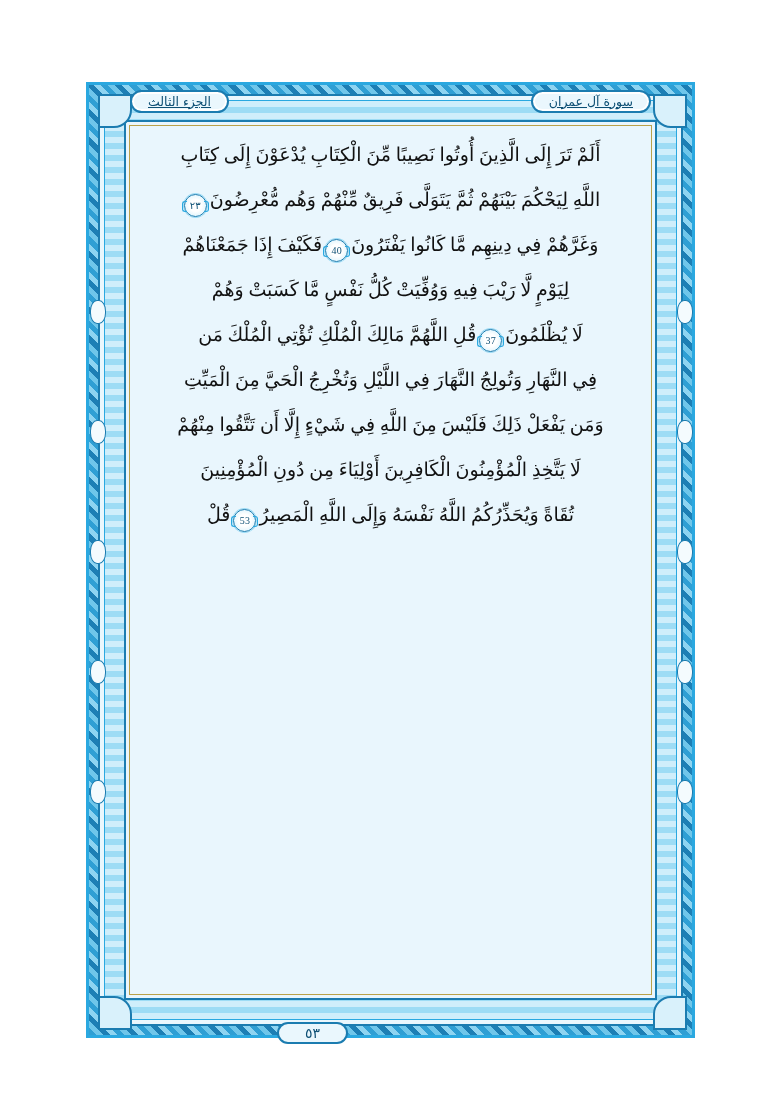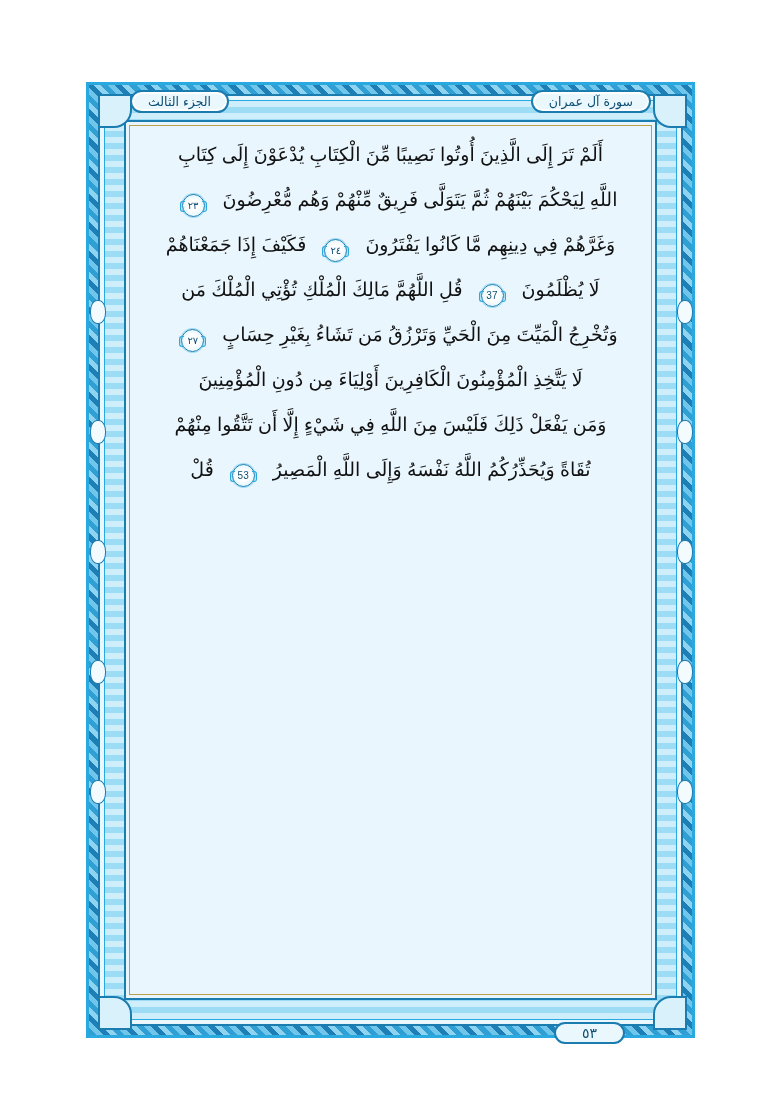--- a/index.html
+++ b/index.html
@@ -111,50 +111,51 @@
     background: #eaf7fd;
     border: 2px solid #1b7cb0;
     border-radius: 14px;
     padding: 2px 16px;
     font-size: 12.5px;
     color: #0d4f74;
     direction: rtl;
     white-space: nowrap;
     font-family: "DejaVu Sans", sans-serif;
     box-shadow: 0 0 0 2px #ffffff inset;
+    text-decoration: underline;
   }
   .cartouche.juz { }
   .cartouche.surah { }
 
   
   #quran-text {
     position: absolute;
     left: 136px;
     top: 132px;
     width: 509px;
     height: 856px;
     direction: rtl;
     text-align: center;
     color: #111111;
-    font-family: Liberation Sans, sans-serif;
+    font-family: Liberation Serif, serif;
     font-size: 19px;
     line-height: 45px;
     overflow: hidden;
   }
   .ayah-line {
     display: block;
     white-space: nowrap;
     letter-spacing: 0.2px;
   }
   .ayah-num {
     display: inline-block;
     position: relative;
     width: 21px;
     height: 21px;
-    margin: 0 18px;
+    margin: 0 3px;
     vertical-align: -3px;
     border-radius: 50%;
     border: 1px solid #1b7cb0;
     background:
       radial-gradient(circle at 50% 50%, #ffffff 40%, #cdeefb 100%);
     color: #0d4f74;
     font-size: 10px;
     line-height: 21px;
     text-align: center;
     box-shadow: 0 0 0 1px #9ddcf5;
@@ -180,21 +181,21 @@
     border-radius: 0 3px 3px 0;
   }
 
   
   .footer-band {
     position: absolute;
     left: 0;
     top: 1022px;
     width: 625px;
     display: flex;
-    justify-content: flex-end;
+    justify-content: center;
   }
   .page-num {
     background: #eaf7fd;
     border: 2px solid #1b7cb0;
     border-radius: 13px;
     padding: 1px 26px;
     font-size: 14px;
     color: #0d4f74;
     direction: rtl;
   }
@@ -240,25 +241,26 @@
   <div class="medallion" style="left:677px; top:780px;"></div>
 
   <div class="header-band">
     <div class="cartouche juz">الجزء الثالث</div>
     <div class="cartouche surah">سورة آل عمران</div>
   </div>
 
   <div id="quran-text">
       <div class="ayah-line"><span>أَلَمْ تَرَ إِلَى الَّذِينَ أُوتُوا نَصِيبًا مِّنَ الْكِتَابِ يُدْعَوْنَ إِلَى كِتَابِ</span></div>
       <div class="ayah-line"><span>اللَّهِ لِيَحْكُمَ بَيْنَهُمْ ثُمَّ يَتَوَلَّى فَرِيقٌ مِّنْهُمْ وَهُم مُّعْرِضُونَ</span><span class="ayah-num">٢٣</span></div>
-      <div class="ayah-line"><span>وَغَرَّهُمْ فِي دِينِهِم مَّا كَانُوا يَفْتَرُونَ</span><span class="ayah-num">٢٤</span><span>فَكَيْفَ إِذَا جَمَعْنَاهُمْ</span></div>
+      <div class="ayah-line"><span>وَغَرَّهُمْ فِي دِينِهِم مَّا كَانُوا يَفْتَرُونَ</span><span class="ayah-num">40</span><span>فَكَيْفَ إِذَا جَمَعْنَاهُمْ</span></div>
+      <div class="ayah-line"><span>لِيَوْمٍ لَّا رَيْبَ فِيهِ وَوُفِّيَتْ كُلُّ نَفْسٍ مَّا كَسَبَتْ وَهُمْ</span></div>
       <div class="ayah-line"><span>لَا يُظْلَمُونَ</span><span class="ayah-num">37</span><span>قُلِ اللَّهُمَّ مَالِكَ الْمُلْكِ تُؤْتِي الْمُلْكَ مَن</span></div>
-      <div class="ayah-line"><span>وَتُخْرِجُ الْمَيِّتَ مِنَ الْحَيِّ وَتَرْزُقُ مَن تَشَاءُ بِغَيْرِ حِسَابٍ</span><span class="ayah-num">٢٧</span></div>
+      <div class="ayah-line"><span>فِي النَّهَارِ وَتُولِجُ النَّهَارَ فِي اللَّيْلِ وَتُخْرِجُ الْحَيَّ مِنَ الْمَيِّتِ</span></div>
+      <div class="ayah-line"><span>وَمَن يَفْعَلْ ذَلِكَ فَلَيْسَ مِنَ اللَّهِ فِي شَيْءٍ إِلَّا أَن تَتَّقُوا مِنْهُمْ</span></div>
       <div class="ayah-line"><span>لَا يَتَّخِذِ الْمُؤْمِنُونَ الْكَافِرِينَ أَوْلِيَاءَ مِن دُونِ الْمُؤْمِنِينَ</span></div>
-      <div class="ayah-line"><span>وَمَن يَفْعَلْ ذَلِكَ فَلَيْسَ مِنَ اللَّهِ فِي شَيْءٍ إِلَّا أَن تَتَّقُوا مِنْهُمْ</span></div>
       <div class="ayah-line"><span>تُقَاةً وَيُحَذِّرُكُمُ اللَّهُ نَفْسَهُ وَإِلَى اللَّهِ الْمَصِيرُ</span><span class="ayah-num">53</span><span>قُلْ</span></div>
     </div>
 
   <div class="footer-band">
     <div class="page-num">٥٣</div>
   </div>
 
 </div>
 
 </body></html>

